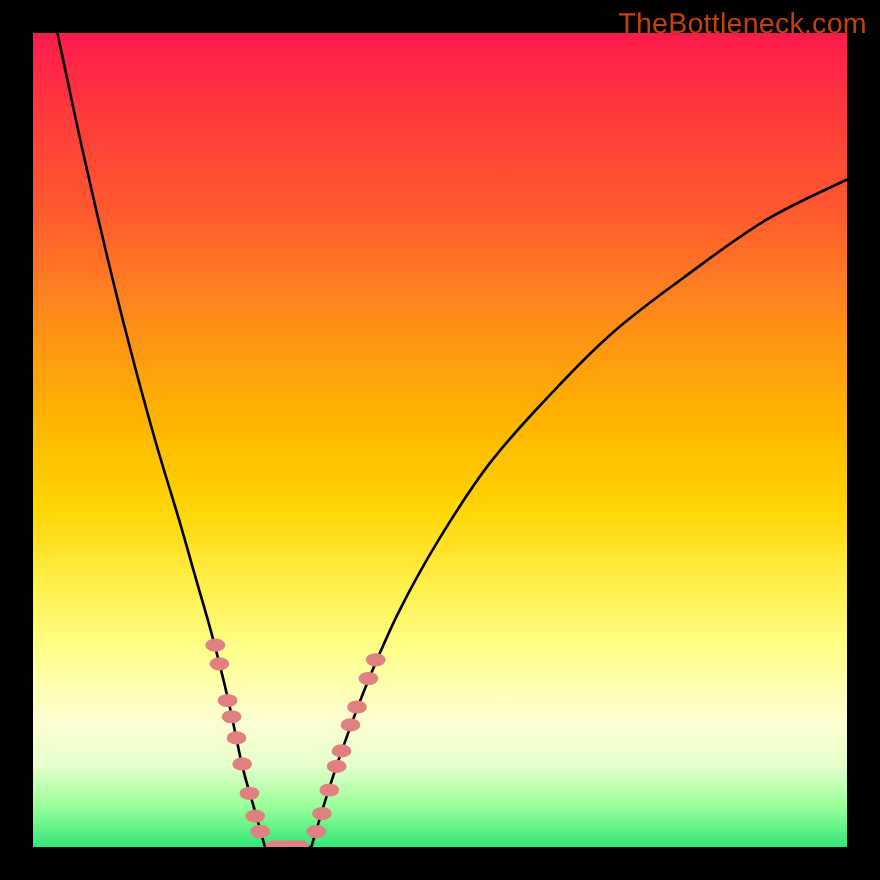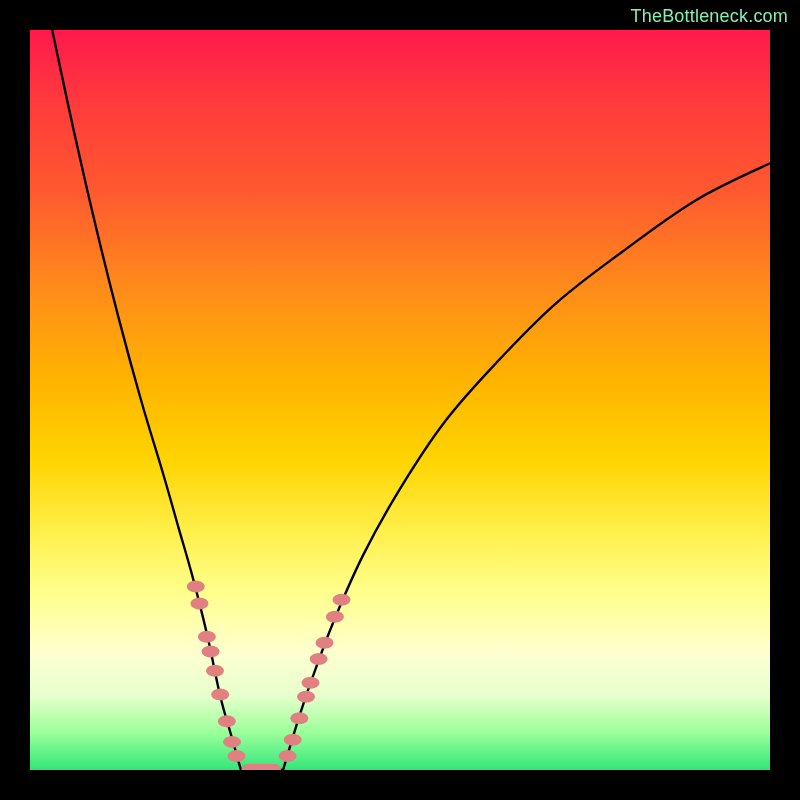--- a/index.html
+++ b/index.html
@@ -29,22 +29,22 @@
       #e6ffcc 90%,
       #99ff99 95%,
       #33e67a 100%
     );
   }
   .watermark {
     position: absolute;
     top: 6px;
     right: 12px;
     font-family: Arial, Helvetica, sans-serif;
-    font-size: 18px;
-    color: #86efac;
+    font-size: 26px;
+    color: #c2410c;
     letter-spacing: 0.2px;
     user-select: none;
   }
   svg.curves {
     position: absolute;
     inset: 0;
     width: 100%;
     height: 100%;
   }
   .curve { fill: none; stroke: #000; stroke-width: 2.4; }

